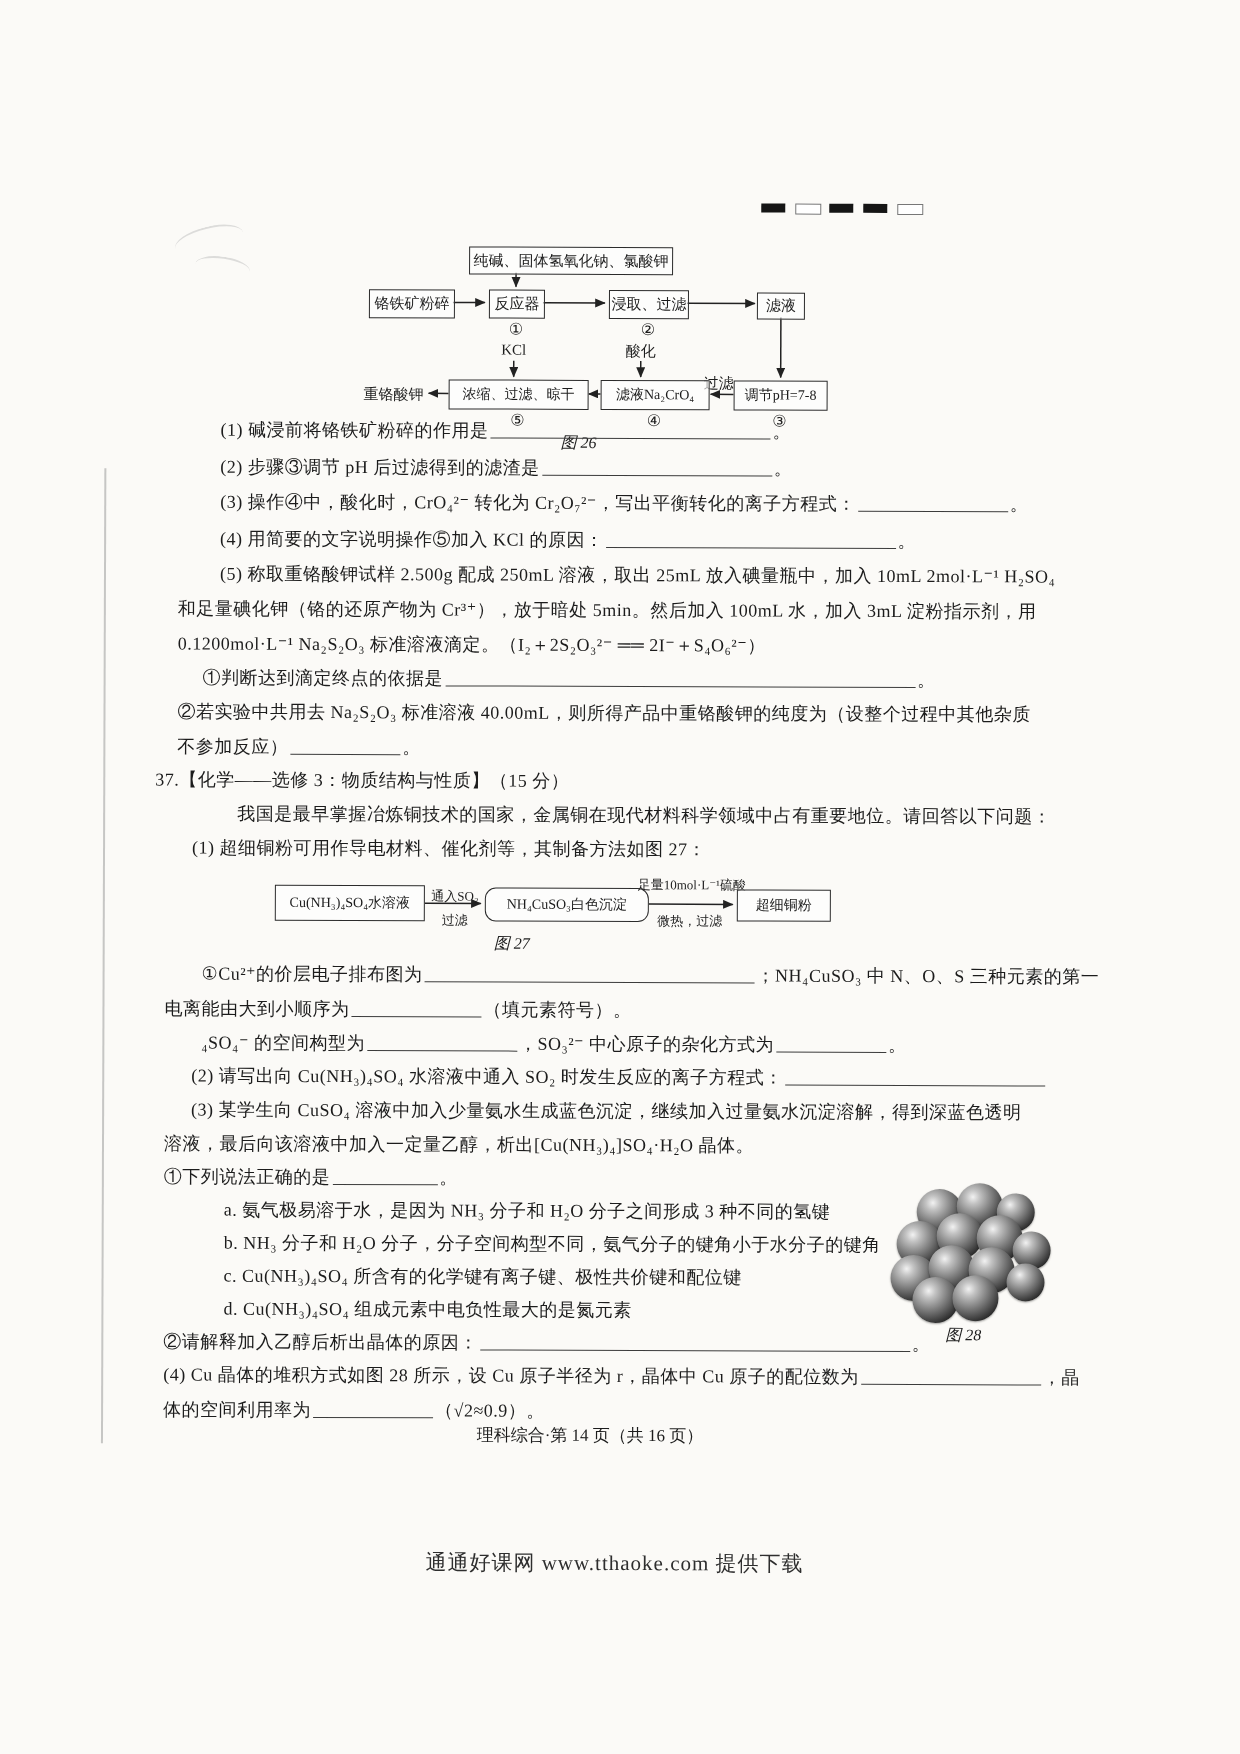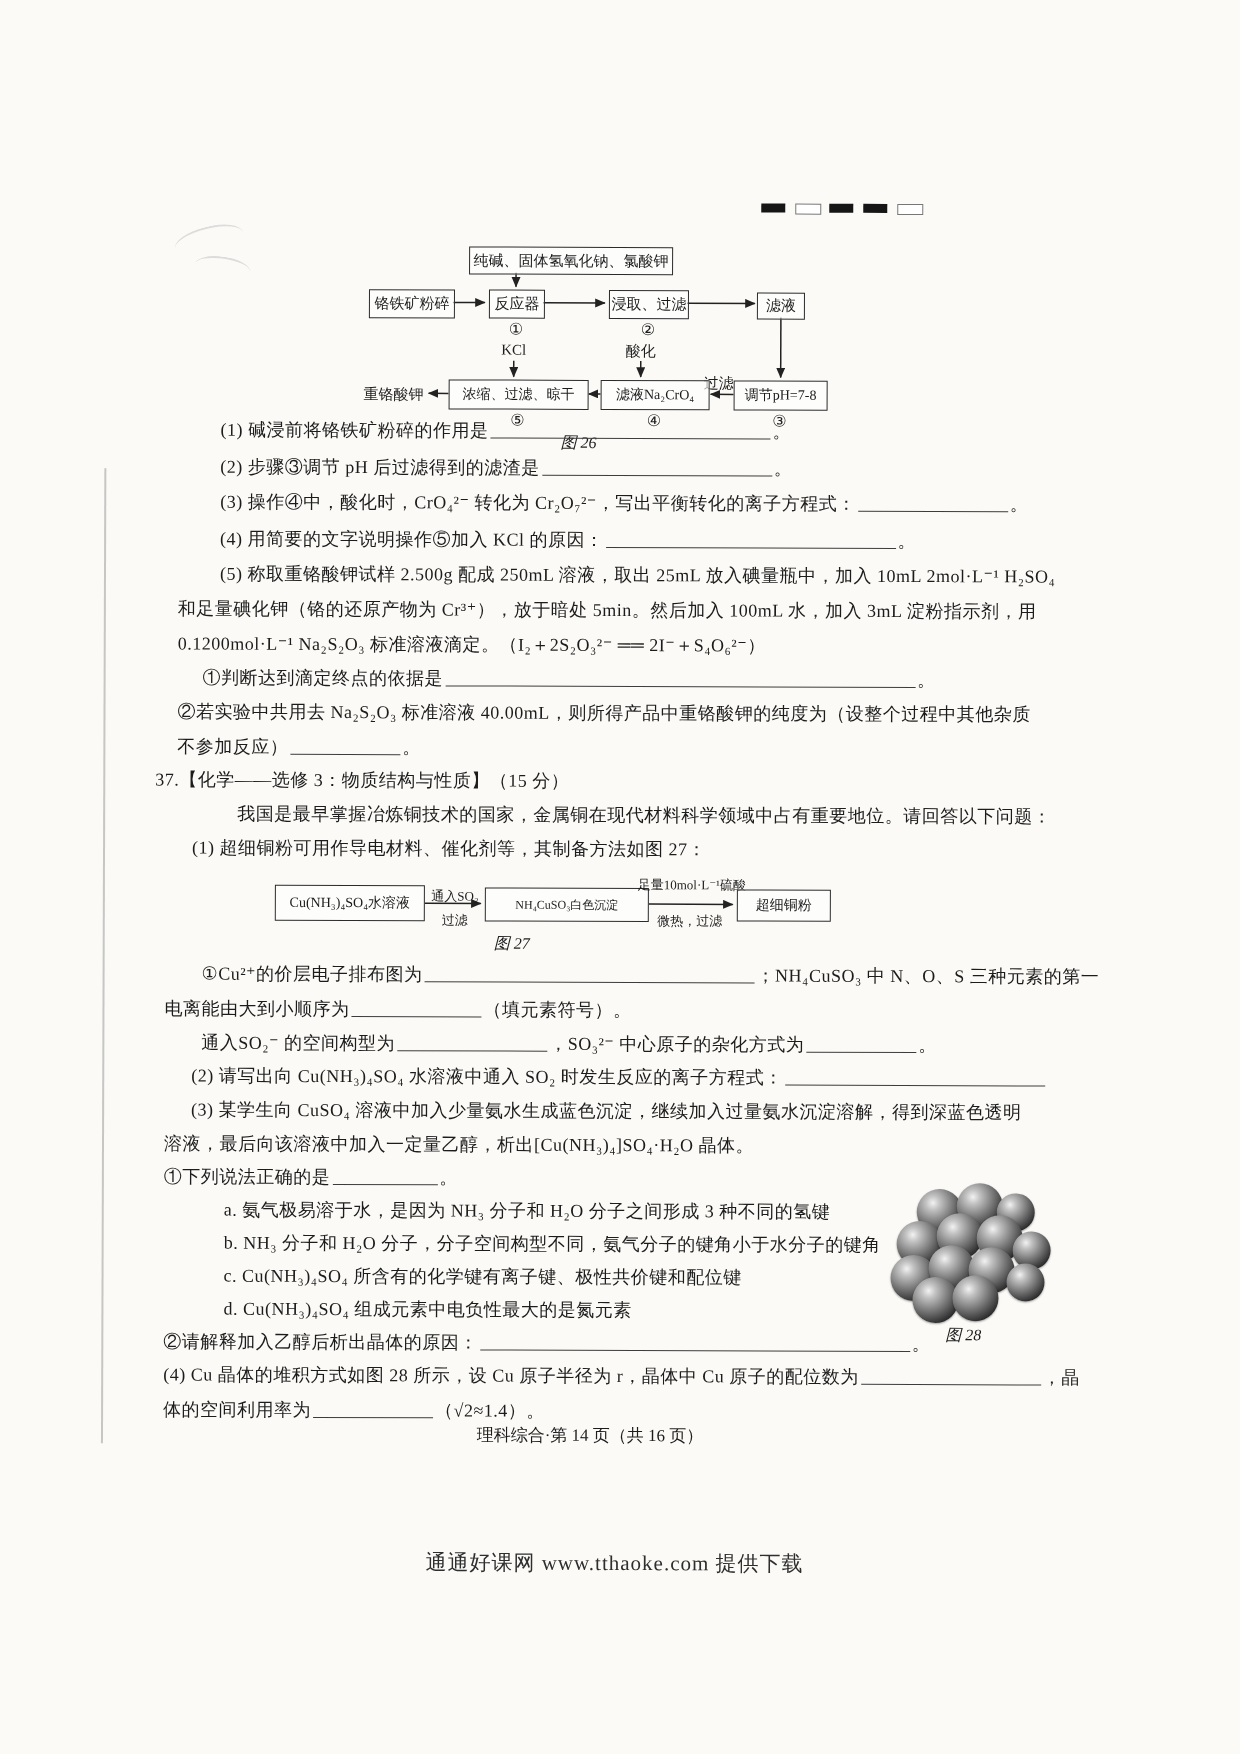--- a/index.html
+++ b/index.html
@@ -129,41 +129,41 @@
   <div class="line" style="left:195px;top:836px;"><span>(1) 超细铜粉可用作导电材料、催化剂等，其制备方法如图 27：</span></div>
 
   <div class="fig" style="left:270px;top:876px;width:580px;height:78px;">
     <svg class="arrows" width="580" height="78" viewBox="0 0 580 78">
       <line x1="158" y1="28" x2="214" y2="28" stroke="#222" stroke-width="1.5" marker-end="url(#ah)"></line>
       <line x1="382" y1="28" x2="466" y2="28" stroke="#222" stroke-width="1.5" marker-end="url(#ah)"></line>
     </svg>
     <div class="fbox" style="left:8px;top:10px;width:148px;height:34px;font-size:14px;">Cu(NH₃)₄SO₄水溶液</div>
     <div class="flabel" style="left:148px;top:0px;width:80px;font-size:13px;margin-top:12px;">通入SO₂</div>
     <div class="flabel" style="left:148px;top:36px;width:80px;font-size:13px;">过滤</div>
-    <div class="fbox" style="left:218px;top:12px;width:162px;height:32px;font-size:12px;">NH₄CuSO₃白色沉淀</div>
+    <div class="fbox" style="left:218px;top:12px;width:162px;height:32px;font-size:14px;border-radius:11px;">NH₄CuSO₃白色沉淀</div>
     <div class="flabel" style="left:355px;top:0px;width:140px;font-size:13px;">足量10mol·L⁻¹硫酸</div>
     <div class="flabel" style="left:368px;top:36px;width:110px;font-size:13px;">微热，过滤</div>
     <div class="fbox" style="left:470px;top:13px;width:92px;height:30px;font-size:14px;">超细铜粉</div>
     <div class="figcap" style="left:210px;top:58px;width:70px;">图 27</div>
   </div>
 
   <div class="line" style="left:205px;top:962px;"><span>①Cu²⁺的价层电子排布图为</span><span class="blank" style="width:330px;"></span><span>；NH₄CuSO₃ 中 N、O、S 三种元素的第一</span></div>
   <div class="line" style="left:168px;top:997px;"><span>电离能由大到小顺序为</span><span class="blank" style="width:130px;"></span><span>（填元素符号）。</span></div>
-  <div class="line" style="left:205px;top:1031px;"><span>通入SO₂⁻ 的空间构型为</span><span class="blank" style="width:150px;"></span><span>，SO₃²⁻ 中心原子的杂化方式为</span><span class="blank" style="width:110px;"></span><span>。</span></div>
+  <div class="line" style="left:205px;top:1031px;"><span>₄SO₄⁻ 的空间构型为</span><span class="blank" style="width:150px;"></span><span>，SO₃²⁻ 中心原子的杂化方式为</span><span class="blank" style="width:110px;"></span><span>。</span></div>
   <div class="line" style="left:195px;top:1064px;"><span>(2) 请写出向 Cu(NH₃)₄SO₄ 水溶液中通入 SO₂ 时发生反应的离子方程式：</span><span class="blank" style="width:260px;"></span></div>
   <div class="line" style="left:195px;top:1098px;"><span>(3) 某学生向 CuSO₄ 溶液中加入少量氨水生成蓝色沉淀，继续加入过量氨水沉淀溶解，得到深蓝色透明</span></div>
   <div class="line" style="left:168px;top:1132px;"><span>溶液，最后向该溶液中加入一定量乙醇，析出[Cu(NH₃)₄]SO₄·H₂O 晶体。</span></div>
   <div class="line" style="left:168px;top:1165px;"><span>①下列说法正确的是</span><span class="blank" style="width:105px;"></span><span>。</span></div>
   <div class="line" style="left:228px;top:1198px;"><span>a.  氨气极易溶于水，是因为 NH₃ 分子和 H₂O 分子之间形成 3 种不同的氢键</span></div>
   <div class="line" style="left:228px;top:1231px;"><span>b.  NH₃ 分子和 H₂O 分子，分子空间构型不同，氨气分子的键角小于水分子的键角</span></div>
   <div class="line" style="left:228px;top:1264px;"><span>c.  Cu(NH₃)₄SO₄ 所含有的化学键有离子键、极性共价键和配位键</span></div>
   <div class="line" style="left:228px;top:1297px;"><span>d.  Cu(NH₃)₄SO₄ 组成元素中电负性最大的是氮元素</span></div>
   <div class="line" style="left:168px;top:1330px;"><span>②请解释加入乙醇后析出晶体的原因：</span><span class="blank" style="width:430px;"></span><span>。</span></div>
   <div class="line" style="left:168px;top:1363px;"><span>(4) Cu 晶体的堆积方式如图 28 所示，设 Cu 原子半径为 r，晶体中 Cu 原子的配位数为</span><span class="blank" style="width:180px;"></span><span>，晶</span></div>
-  <div class="line" style="left:168px;top:1398px;"><span>体的空间利用率为</span><span class="blank" style="width:120px;"></span><span>（√2≈1.4）。</span></div>
+  <div class="line" style="left:168px;top:1398px;"><span>体的空间利用率为</span><span class="blank" style="width:120px;"></span><span>（√2≈0.9）。</span></div>
 
   <div class="fig" style="left:893px;top:1182px;width:165px;height:168px;">
     <div class="sphere" style="left:28px;top:6px;"></div>
     <div class="sphere" style="left:68px;top:0px;"></div>
     <div class="sphere small" style="left:108px;top:10px;"></div>
     <div class="sphere" style="left:8px;top:38px;"></div>
     <div class="sphere" style="left:48px;top:30px;"></div>
     <div class="sphere" style="left:88px;top:32px;"></div>
     <div class="sphere small" style="left:124px;top:48px;"></div>
     <div class="sphere" style="left:2px;top:72px;"></div>

